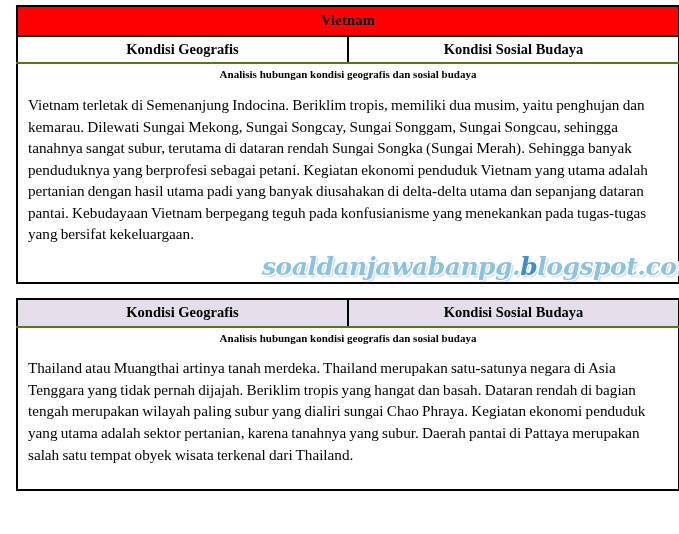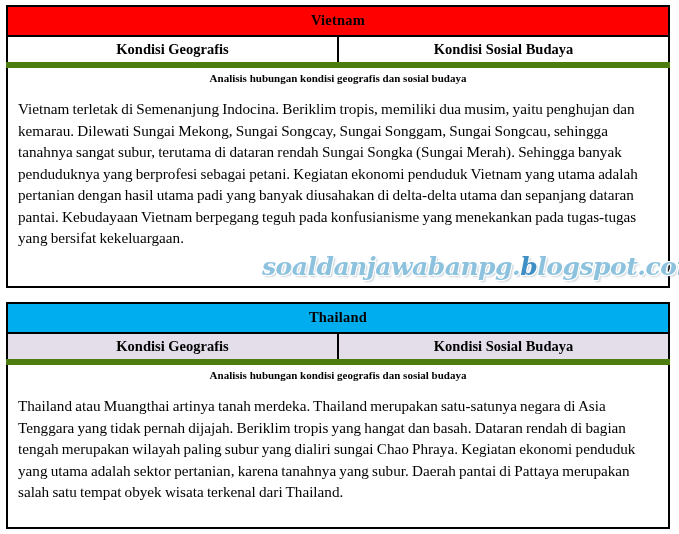--- a/index.html
+++ b/index.html
@@ -13,21 +13,21 @@
     overflow: hidden;
     font-family: "Liberation Serif", "DejaVu Serif", serif;
     color: #000000;
   }
 
   .page {
     position: relative;
     width: 679px;
     height: 534px;
     box-sizing: border-box;
-    padding: 5px 9px 0 6px;
+    padding: 5px 9px 0 16px;
   }
 
   .country-table {
     width: 664px;
     border: 2px solid #000000;
     border-collapse: collapse;
     table-layout: fixed;
     background: #ffffff;
   }
 
@@ -45,21 +45,21 @@
   }
   .title-red  { background: #ff0000; }
   .title-blue { background: #00adee; }
 
   
   .colhead {
     text-align: center;
     font-weight: bold;
     font-size: 14.5px;
     padding: 4px 0 5px 0;
-    border-bottom: 6px solid #4d7c0f;
+    border-bottom: 2px solid #4d7c0f;
     line-height: 1.15;
   }
   .colhead-left  { border-right: 2px solid #000000; }
   .head-white    { background: #ffffff; }
   .head-lav      { background: #e3dee9; }
 
   
   .analisis-cell {
     text-align: center;
     font-weight: bold;
@@ -128,23 +128,20 @@
         <td class="body-cell" colspan="2">
           <p class="body-text">Vietnam terletak di Semenanjung Indocina. Beriklim tropis, memiliki dua musim, yaitu penghujan dan kemarau. Dilewati Sungai Mekong, Sungai Songcay, Sungai Songgam, Sungai Songcau, sehingga tanahnya sangat subur, terutama di dataran rendah Sungai Songka (Sungai Merah). Sehingga banyak penduduknya yang berprofesi sebagai petani. Kegiatan ekonomi penduduk Vietnam yang utama adalah pertanian dengan hasil utama padi yang banyak diusahakan di delta-delta utama dan sepanjang dataran pantai. Kebudayaan Vietnam berpegang teguh pada konfusianisme yang menekankan pada tugas-tugas yang bersifat kekeluargaan.</p>
         </td>
       </tr>
     </tbody>
   </table>
 
   <table class="country-table tbl-thailand">
     <tbody>
       <tr>
-        <td class="title-cell title-blue" colspan="2">Thailand</td>
-      </tr>
-      <tr>
         <td class="colhead colhead-left head-lav">Kondisi Geografis</td>
         <td class="colhead head-lav">Kondisi Sosial Budaya</td>
       </tr>
       <tr>
         <td class="analisis-cell" colspan="2">Analisis hubungan kondisi geografis dan sosial budaya</td>
       </tr>
       <tr>
         <td class="body-cell" colspan="2">
           <p class="body-text">Thailand atau Muangthai artinya tanah merdeka. Thailand merupakan satu-satunya negara di Asia Tenggara yang tidak pernah dijajah. Beriklim tropis yang hangat dan basah. Dataran rendah di bagian tengah merupakan wilayah paling subur yang dialiri sungai Chao Phraya. Kegiatan ekonomi penduduk yang utama adalah sektor pertanian, karena tanahnya yang subur. Daerah pantai di Pattaya merupakan salah satu tempat obyek wisata terkenal dari Thailand.</p>
         </td>

